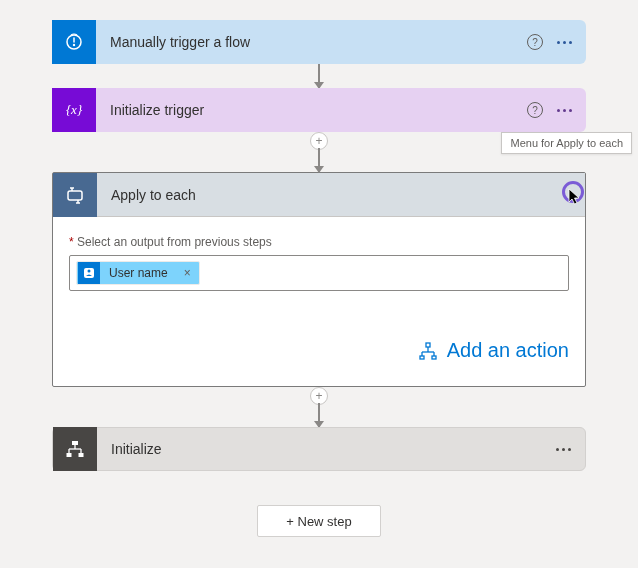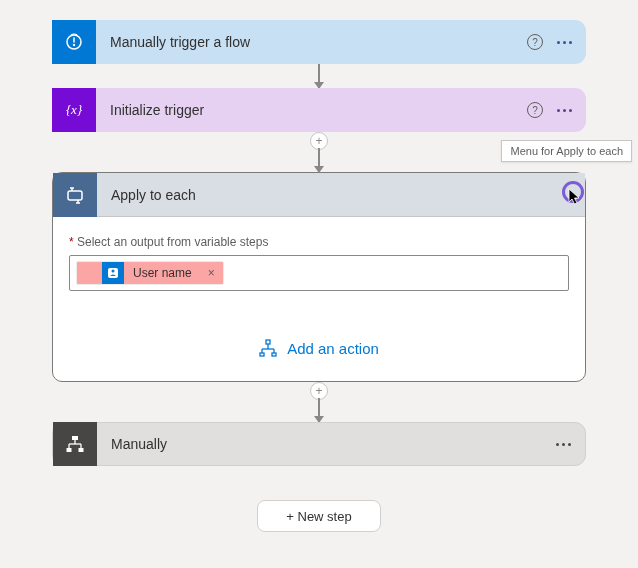--- a/index.html
+++ b/index.html
@@ -12,21 +12,21 @@
       color: #323130;
       position: relative;
       padding: 20px 30px;
     }
     .flow { display: flex; flex-direction: column; align-items: center; }
     .card {
       width: 534px;
       height: 44px;
       display: flex;
       align-items: center;
-      border-radius: 11px;
+      border-radius: 6px;
       position: relative;
     }
     .card-icon {
       width: 44px;
       height: 44px;
       display: flex;
       align-items: center;
       justify-content: center;
       flex-shrink: 0;
     }
@@ -78,63 +78,63 @@
       border: 1px solid #c8c6c4; background: #fff;
       display: flex; align-items: center; justify-content: center;
       font-size: 12px; color: #8a8886; line-height: 1;
       margin-bottom: -2px;
     }
     
     .applycard {
       width: 534px;
       background: #fff;
       border: 1px solid #7a7a7a;
-      border-radius: 10px;
+      border-radius: 2px;
     }
     .applyheader {
       height: 44px; display: flex; align-items: center;
       background: #d8dee3;
       border-bottom: 1px solid #c8c6c4;
     }
     .applyheader .card-icon { background: #486991; }
     .applybody { padding: 18px 16px 24px; }
     .field-label { font-size: 12px; color: #605e5c; margin-bottom: 6px; }
     .field-label .req { color: #a80000; }
     .token-input {
       border: 1px solid #8a8886; border-radius: 2px;
       padding: 5px 6px; min-height: 32px;
       display: flex; align-items: center;
     }
     .token {
       display: inline-flex; align-items: center;
-      background: #fca5a5; border: 1px solid #edebe9;
-      border-radius: 2px; height: 24px; font-size: 12px; padding-left: 24px;
+      background: #7dd3fc; border: 1px solid #edebe9;
+      border-radius: 2px; height: 24px; font-size: 12px;
     }
     .token .tico {
       width: 22px; height: 22px; background: #0078d4;
       display: flex; align-items: center; justify-content: center;
       margin: 1px;
     }
     .token .tname { padding: 0 8px; }
     .token .tx { padding: 0 8px; color: #605e5c; cursor: pointer; }
     .add-action {
-      display: flex; align-items: center; justify-content: center;
-      gap: 10px; margin-top: 48px; color: #0078d4; font-size: 15px;
+      display: flex; align-items: center; justify-content: flex-end;
+      gap: 10px; margin-top: 48px; color: #0078d4; font-size: 20px;
     }
     .add-action svg { display: block; }
     
     .btnrow { display: flex; gap: 14px; justify-content: center; margin-top: 34px; width: 534px; }
     .btn {
       height: 32px; padding: 0 28px; background: #fff;
-      border: 1px solid #d2d0ce; border-radius: 8px;
+      border: 1px solid #d2d0ce; border-radius: 2px;
       font-size: 13px; color: #323130; display: flex; align-items: center;
       cursor: pointer;
     }
     .tooltip {
-      position: absolute; top: 140px; right: 6px;
+      position: absolute; top: 132px; right: 6px;
       background: #fff; border: 1px solid #c8c6c4;
       padding: 4px 8px; font-size: 11px; color: #605e5c;
       box-shadow: 0 1px 2px rgba(0,0,0,0.08);
     }
     .hover-ring {
       position: absolute; top: 181px; right: 54px;
       width: 22px; height: 22px; border: 3px solid #7b5cd6;
       border-radius: 50%; pointer-events: none;
     }
     .cursor {
@@ -200,21 +200,21 @@
             <rect x="3" y="6" width="14" height="9" rx="2" fill="none" stroke="#fff" stroke-width="1.5"></rect>
             <path d="M7 6 L7 3 M13 15 L13 18" stroke="#fff" stroke-width="1.5"></path>
             <path d="M5 3 L9 3 M11 18 L15 18" stroke="#fff" stroke-width="1.5"></path>
           </svg>
       </div>
       <div class="card-title">Apply to each</div>
       <div class="card-actions">
       </div>
     </div>
     <div class="applybody">
-      <div class="field-label"><span class="req">*</span> <span>Select an output from variable steps</span></div>
+      <div class="field-label"><span class="req">*</span> <span>Select an output from previous steps</span></div>
       <div class="token-input">
         <div class="token">
           <div class="tico">
             <svg width="12" height="12" viewBox="0 0 12 12">
                 <rect x="1" y="1" width="10" height="10" rx="2" fill="#fff"></rect>
                 <circle cx="6" cy="4" r="1.5" fill="#0078d4"></circle>
                 <path d="M3 9 Q6 6 9 9" fill="#0078d4"></path>
               </svg>
           </div>
           <span class="tname">User name</span>
@@ -246,21 +246,21 @@
       <svg width="20" height="20" viewBox="0 0 20 20">
           <rect x="7" y="2" width="6" height="4" fill="#fff"></rect>
           <line x1="10" y1="6" x2="10" y2="10" stroke="#fff" stroke-width="1.3"></line>
           <line x1="4" y1="10" x2="16" y2="10" stroke="#fff" stroke-width="1.3"></line>
           <line x1="4" y1="10" x2="4" y2="14" stroke="#fff" stroke-width="1.3"></line>
           <line x1="16" y1="10" x2="16" y2="14" stroke="#fff" stroke-width="1.3"></line>
           <rect x="1.5" y="14" width="5" height="4" fill="#fff"></rect>
           <rect x="13.5" y="14" width="5" height="4" fill="#fff"></rect>
         </svg>
     </div>
-    <div class="card-title">Manually</div>
+    <div class="card-title">Initialize</div>
     <div class="card-actions">
       <div class="dots">
           <span></span>
           <span></span>
           <span></span>
         </div>
     </div>
   </div>
 
   <div class="btnrow">

